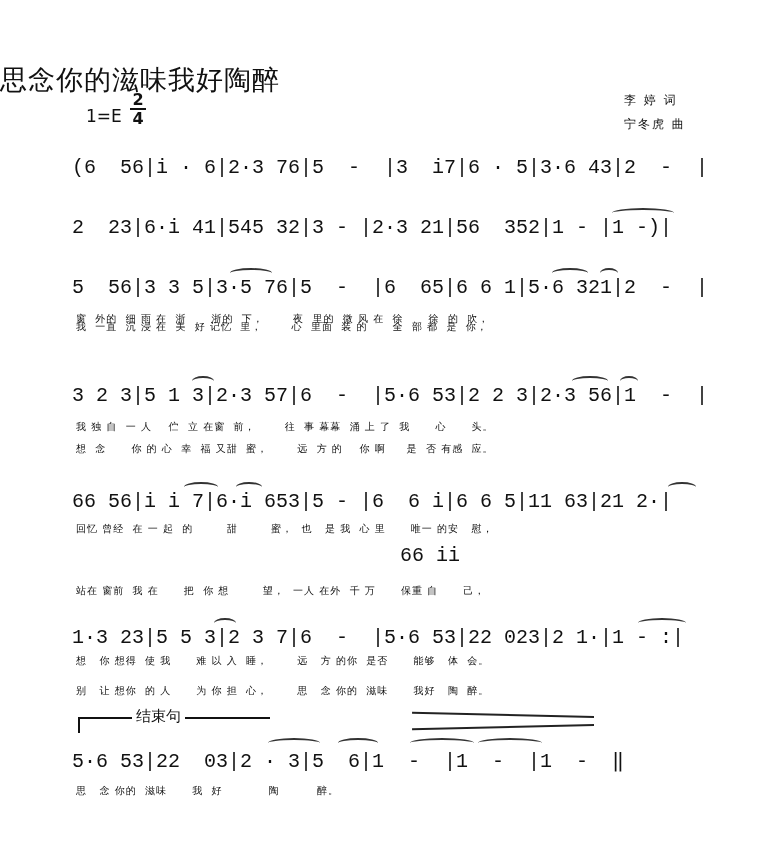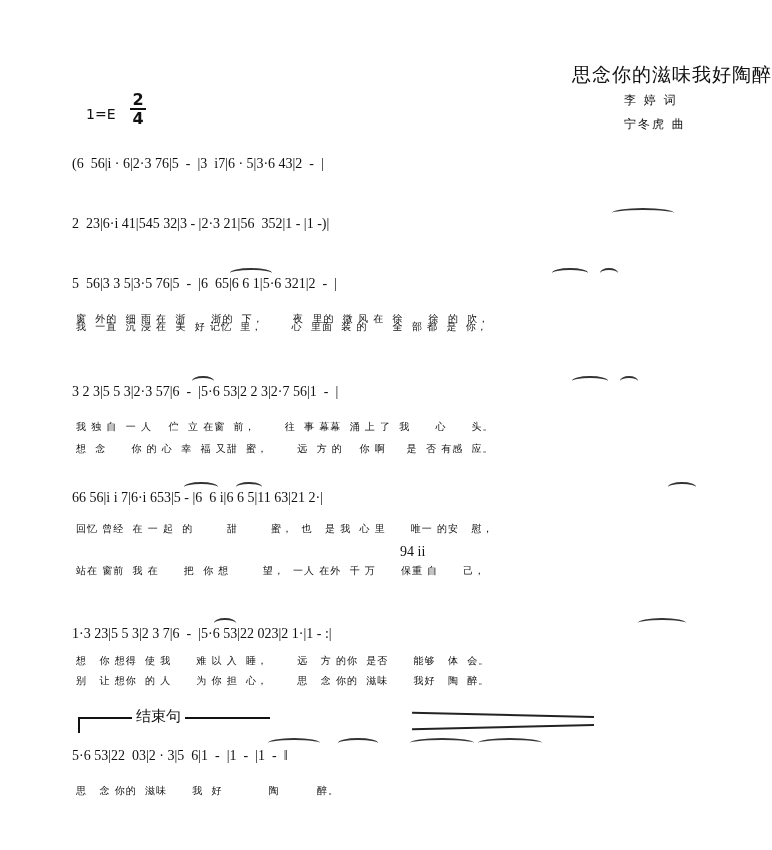--- a/index.html
+++ b/index.html
@@ -1,28 +1,28 @@
 <!DOCTYPE html>
 <html><head>
 <meta charset="utf-8">
 <style>
   html, body { margin: 0; padding: 0; background: #ffffff; }
   body { width: 772px; height: 850px; position: relative; overflow: hidden;
          font-family: "DejaVu Sans", "Liberation Sans", sans-serif; color: #111; }
-  .title { position: absolute; left: 0; width: 772px; top: 62px; text-align: right;
-           font-size: 19px; letter-spacing: 1px; color: #111; }
-  .key { position: absolute; left: 86px; top: 106px; font-size: 14px; }
+  .title { position: absolute; left: 0; width: 772px; top: 62px; text-align: left;
+           font-size: 27px; letter-spacing: 1px; color: #111; }
+  .key { position: absolute; left: 86px; top: 106px; font-size: 17px; }
   .meter { position: absolute; left: 130px; top: 92px; font-size: 16px; font-weight: bold;
            text-align: center; line-height: 15px; width: 16px; }
   .meter .num { display: block; }
   .meter .bar { display: block; border-top: 2px solid #111; margin: 1px 0; }
   .credit { position: absolute; left: 624px; font-size: 12px; letter-spacing: 2px; }
   .score-line { position: absolute; left: 72px; right: 40px; }
   .notes { position: absolute; left: 0; top: 0; height: 34px; white-space: pre;
-           font-family: Liberation Serif, serif; font-size: 14px; }
+           font-family: Liberation Mono, monospace; font-size: 20px; }
   .lyric { position: absolute; left: 4px; font-size: 10px; letter-spacing: 1px; white-space: pre; }
   .slur { position: absolute; border-top: 2px solid #333; border-radius: 50% 50% 0 0; height: 8px; }
   .bracket { position: absolute; left: 78px; top: 717px; width: 190px; height: 14px;
              border-top: 2px solid #111; border-left: 2px solid #111; }
   .bracket-label { position: absolute; left: 132px; top: 707px; background: #fff; padding: 0 4px; font-size: 15px; }
   .decresc { position: absolute; left: 412px; top: 716px; width: 0; height: 0; }
   .decresc .l1, .decresc .l2 { position: absolute; left: 0; width: 182px; height: 2px; background: #222; transform-origin: right center; }
   .decresc .l1 { top: 0; transform: rotate(1.3deg); }
   .decresc .l2 { top: 8px; transform: rotate(-1.3deg); }
 </style>
@@ -56,41 +56,41 @@
     <div class="slur" style="left:528px; top:-8px; width:18px;"></div>
     <div class="notes">5  56|3 3 5|3·5 76|5  -  |6  65|6 6 1|5·6 321|2  -  |</div>
     <div class="lyric" style="top:36px">窗  外的  细 雨 在  浙      浙的  下，       夜  里的  微 风 在  徐      徐  的  吹，</div>
     <div class="lyric" style="top:44px">我  一直  沉 浸 在  美  好 记忆  里，       心  里面  装 的      全  部 都  是  你，</div>
   </div>
 
   <div class="score-line" style="top:384px">
     <div class="slur" style="left:120px; top:-8px; width:22px;"></div>
     <div class="slur" style="left:500px; top:-8px; width:36px;"></div>
     <div class="slur" style="left:548px; top:-8px; width:18px;"></div>
-    <div class="notes">3 2 3|5 5 3|2·3 57|6  -  |5·6 53|2 2 3|2·7 56|1  -  |</div>
+    <div class="notes">3 2 3|5 1 3|2·3 57|6  -  |5·6 53|2 2 3|2·3 56|1  -  |</div>
     <div class="lyric" style="top:36px">我 独 自  一 人    伫  立 在窗  前，       往  事 幕幕  涌 上 了  我      心      头。</div>
     <div class="lyric" style="top:58px">想  念      你 的 心  幸  福 又甜  蜜，       远  方 的    你 啊     是  否 有感  应。</div>
   </div>
 
   <div class="score-line" style="top:490px">
     <div class="slur" style="left:112px; top:-8px; width:34px;"></div>
     <div class="slur" style="left:164px; top:-8px; width:26px;"></div>
     <div class="slur" style="left:596px; top:-8px; width:28px;"></div>
     <div class="notes">66 56|i i 7|6·i 653|5 - |6  6 i|6 6 5|11 63|21 2·|</div>
     <div class="lyric" style="top:32px">回忆 曾经  在 一 起  的        甜        蜜，  也   是 我  心 里      唯一 的安   慰，</div>
-    <div class="notes" style="left:328px; top:54px;">94 ii</div>
-    <div class="lyric" style="top:74px">站在 窗前  我 在      把  你 想        望，  一人 在外  千 万      保重 自      己，</div>
+    <div class="notes" style="left:328px; top:54px;">66 ii</div>
+    <div class="lyric" style="top:94px">站在 窗前  我 在      把  你 想        望，  一人 在外  千 万      保重 自      己，</div>
   </div>
 
   <div class="score-line" style="top:626px">
     <div class="slur" style="left:142px; top:-8px; width:22px;"></div>
     <div class="slur" style="left:566px; top:-8px; width:48px;"></div>
     <div class="notes">1·3 23|5 5 3|2 3 7|6  -  |5·6 53|22 023|2 1·|1 - :|</div>
     <div class="lyric" style="top:28px">想   你 想得  使 我      难 以 入  睡，       远   方 的你  是否      能够   体  会。</div>
-    <div class="lyric" style="top:48px">别   让 想你  的 人      为 你 担  心，       思   念 你的  滋味      我好   陶  醉。</div>
+    <div class="lyric" style="top:58px">别   让 想你  的 人      为 你 担  心，       思   念 你的  滋味      我好   陶  醉。</div>
   </div>
 
   <div class="bracket"></div>
   <div class="bracket-label">结束句</div>
   <div class="decresc">
     <div class="l1"></div>
       <div class="l2"></div>
   </div>
   <div class="score-line" style="top:748px">
     <div class="slur" style="left:196px; top:-10px; width:52px;"></div>

